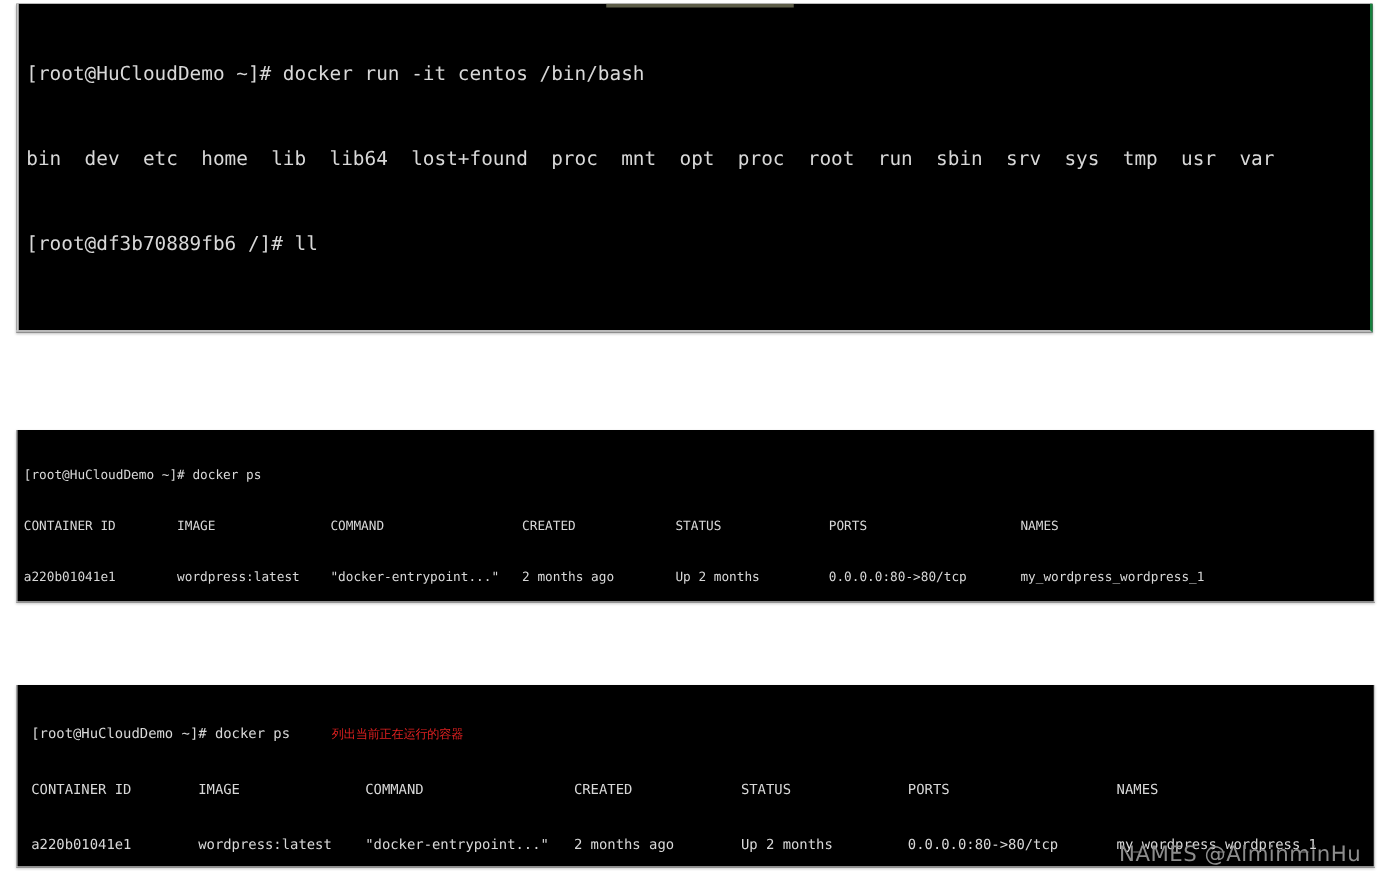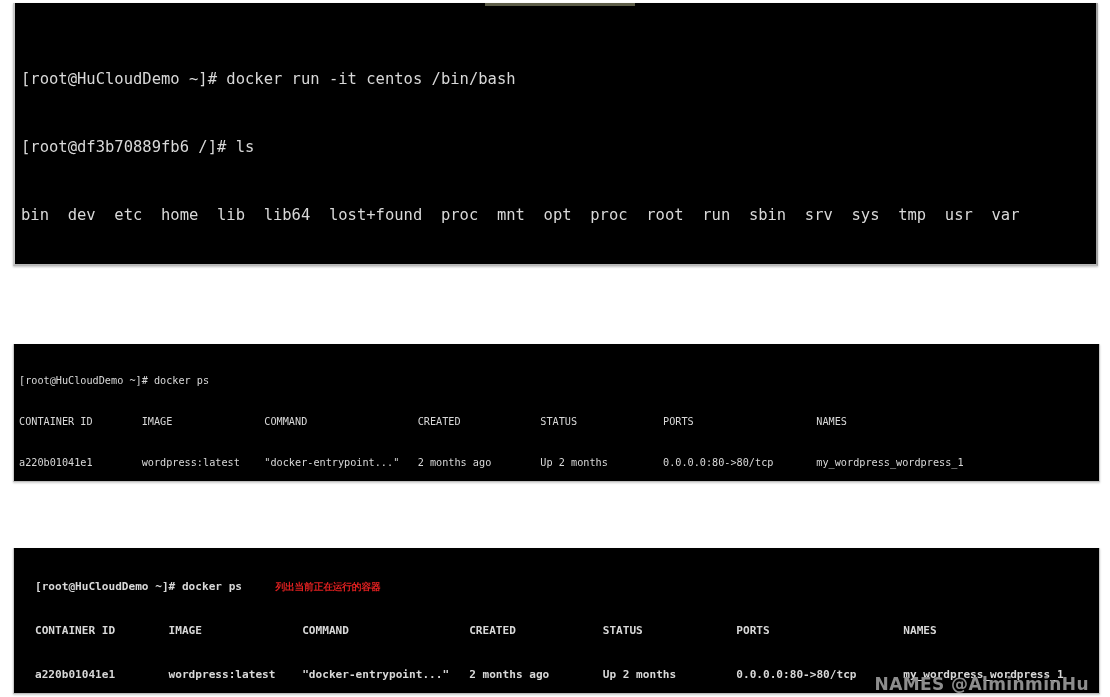--- a/index.html
+++ b/index.html
@@ -27,26 +27,26 @@
     overflow: hidden;
   }
   .term .line { white-space: pre; }
 
   
   #term-run {
     left: 13px;
     top: 3px;
     width: 1085px;
     height: 263px;
-    padding: 20px 0 0 6px;
+    padding: 0 0 0 6px;
     font-size: 15.5px;
     line-height: 22.6px;
     letter-spacing: 0px;
     border-left: 2px solid #c9c9c9;
-    border-right: 2px solid #a3a3a3;
+    border-right: 2px solid #15803d;
     border-bottom: 2px solid #b9b9b9;
     box-shadow: 0 1px 2px rgba(0,0,0,.25);
   }
 
   
   #term-ps {
     left: 13px;
     top: 344px;
     width: 1087px;
     height: 138px;
@@ -58,28 +58,27 @@
     border-bottom: 1px solid #bdbdbd;
     box-shadow: 0 1px 2px rgba(0,0,0,.2);
   }
 
   
   #term-ps-annotated {
     left: 13px;
     top: 548px;
     width: 1087px;
     height: 146px;
-    padding: 3px 0 0 21px;
+    padding: 3px 0 0 11px;
     font-size: 11.1px;
     line-height: 14.6px;
     border-left: 1px solid #c9c9c9;
     border-right: 1px solid #c9c9c9;
     border-bottom: 1px solid #bdbdbd;
     box-shadow: 0 1px 2px rgba(0,0,0,.2);
-    font-weight: bold;
   }
 
   .annot {
     color: #e02020;
     font-family: "DejaVu Sans", "Liberation Sans", sans-serif;
     font-size: 0.88em;
     letter-spacing: -0.2px;
   }
 
   .watermark {
@@ -103,21 +102,20 @@
     opacity: .85;
   }
 </style>
 </head>
 <body>
 
 <div id="page">
 
   <div class="term" id="term-run">
     <div class="line">[root@HuCloudDemo ~]# docker run -it centos /bin/bash</div>
-    <div class="line">[root@df3b70889fb6 /]# ls</div>
     <div class="line">bin  dev  etc  home  lib  lib64  lost+found  proc  mnt  opt  proc  root  run  sbin  srv  sys  tmp  usr  var</div>
     <div class="line">[root@df3b70889fb6 /]# ll</div>
     
     
     
     
     
     
     
     

